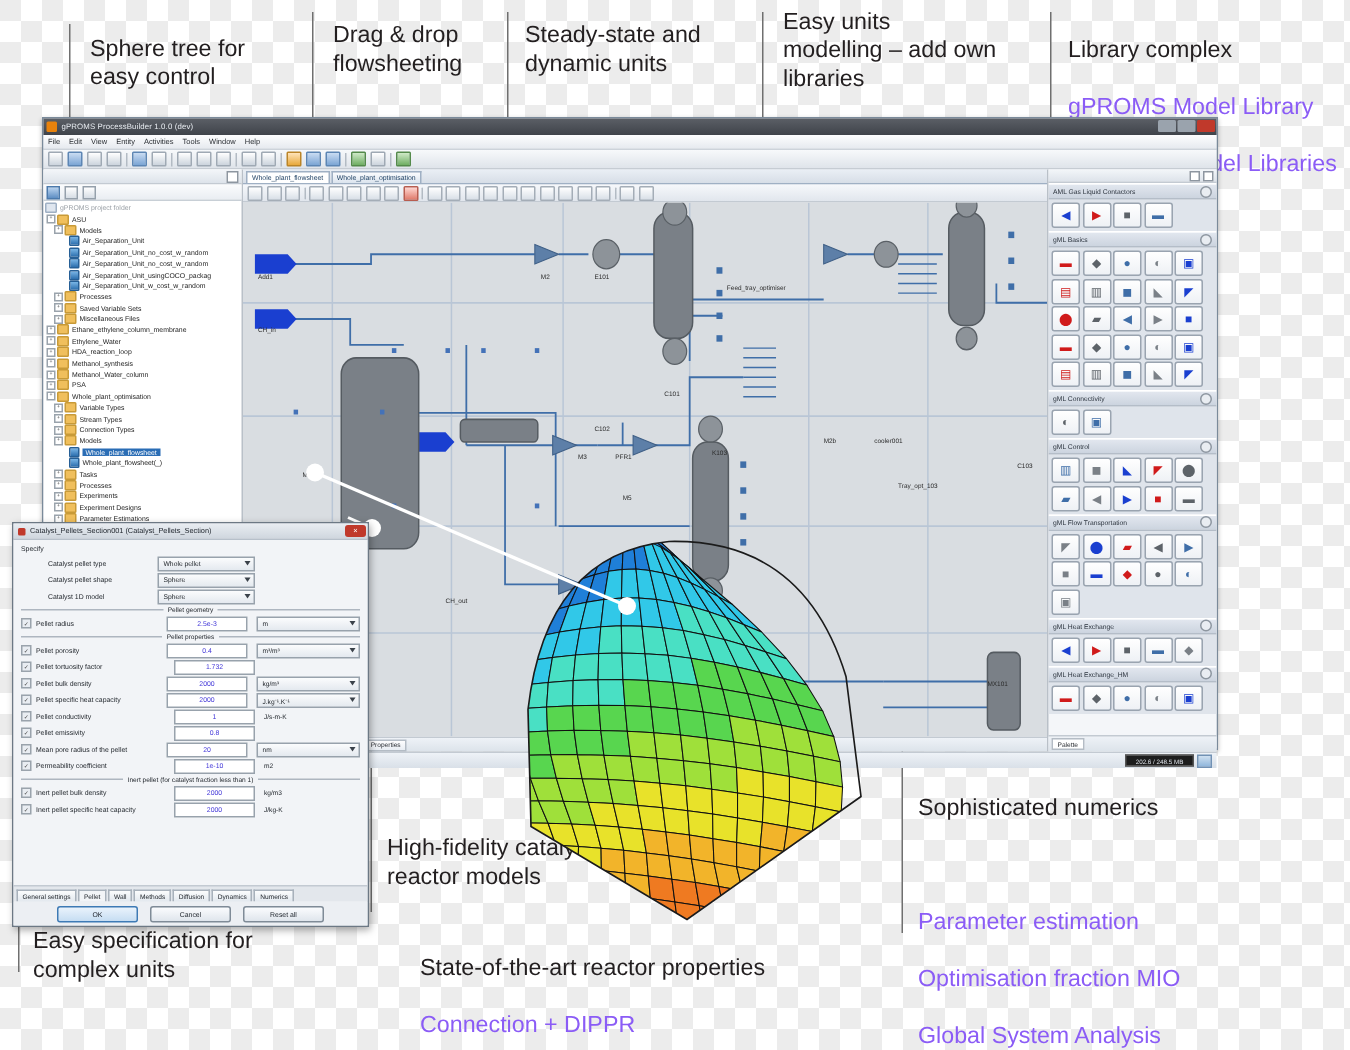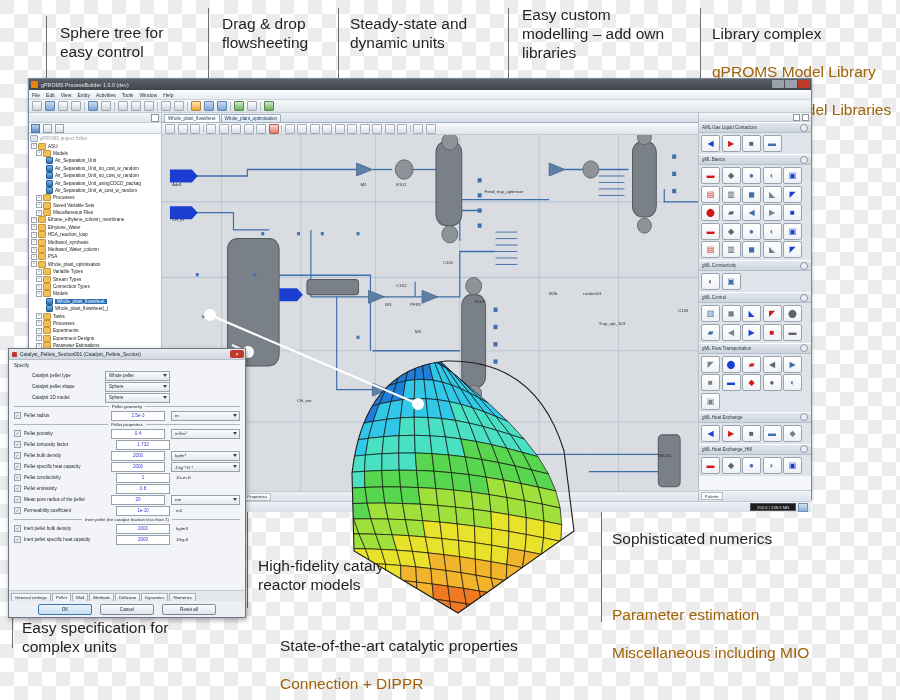--- a/index.html
+++ b/index.html
@@ -3,21 +3,21 @@
 <meta charset="utf-8">
 <style>
   html,body{margin:0;padding:0;}
   body{
     width:900px;height:700px;position:relative;overflow:hidden;
     font-family:"Liberation Sans",sans-serif;
     background:
       repeating-conic-gradient(#ffffff 0% 25%, #ececec 0% 50%) 0 0/28px 28px;
   }
   .annot{position:absolute;font-size:15.5px;line-height:19px;color:#231f20;white-space:pre-line;}
-  .annot .blue{color:#a16207;}
+  .annot .blue{color:#8b5cf6;}
   .lead{position:absolute;background:#6f6f6f;}
   .lead.v{width:1.2px;}
 
   
   #app{position:absolute;left:28px;top:78px;width:782px;height:420px;
        background:#eef1f5;border:1px solid #7a8a9a;box-shadow:0 1px 3px rgba(0,0,0,.3);}
   #titlebar{height:11px;background:linear-gradient(#5b5f66,#3f434a);
      display:flex;align-items:center;padding:0 2px;position:relative;}
   #titlebar .tb-ico{width:7px;height:7px;background:#e8820c;border-radius:1px;margin-right:3px;}
   #titlebar .tb-text{font-size:5.2px;color:#e9edf2;white-space:nowrap;letter-spacing:.1px;}
@@ -155,51 +155,52 @@
 <div class="lead v" style="left:46px;top:16px;height:78px;"></div>
 
 <div class="annot" style="left:222px;top:14px;width:130px;">Drag &amp; drop
 flowsheeting</div>
 <div class="lead v" style="left:208px;top:8px;height:108px;"></div>
 
 <div class="annot" style="left:350px;top:14px;width:160px;">Steady-state and
 dynamic units</div>
 <div class="lead v" style="left:338px;top:8px;height:108px;"></div>
 
-<div class="annot" style="left:522px;top:5px;width:170px;">Easy custom
+<div class="annot" style="left:522px;top:5px;width:170px;">Easy units
 modelling – add own
 libraries</div>
 <div class="lead v" style="left:508px;top:8px;height:108px;"></div>
 
 <div class="annot" style="left:712px;top:5px;width:185px;">
   <span>Library complex</span><br>
   <span class="blue">gPROMS Model Library</span><br>
   <span class="blue">Advanced Model Libraries</span>
 </div>
 <div class="lead v" style="left:700px;top:8px;height:116px;"></div>
 
 <div class="annot" style="left:22px;top:618px;width:180px;">Easy specification for
 complex units</div>
 <div class="lead v" style="left:12px;top:578px;height:70px;"></div>
 
 <div class="annot" style="left:258px;top:556px;width:180px;">High-fidelity catalytic
 reactor models</div>
 <div class="lead v" style="left:247px;top:498px;height:110px;"></div>
 
 <div class="annot" style="left:280px;top:617px;width:300px;">
-  <span>State-of-the-art catalytic properties</span><br>
+  <span>State-of-the-art reactor properties</span><br>
   <span class="blue">Connection + DIPPR</span><br>
   
 </div>
 
 <div class="annot" style="left:612px;top:510px;width:280px;">
   <span>Sophisticated numerics</span><br>
   <br>
   <span class="blue">Parameter estimation</span><br>
-  <span class="blue">Miscellaneous including MIO</span><br>
+  <span class="blue">Optimisation fraction MIO</span><br>
+  <span class="blue">Global System Analysis</span>
 </div>
 <div class="lead v" style="left:601px;top:500px;height:122px;"></div>
 
 <div id="app">
 
   <div id="titlebar">
     <div class="tb-ico"></div>
     <div class="tb-text">gPROMS ProcessBuilder 1.0.0 (dev)</div>
     <div class="tb-btns">
       <div></div>

